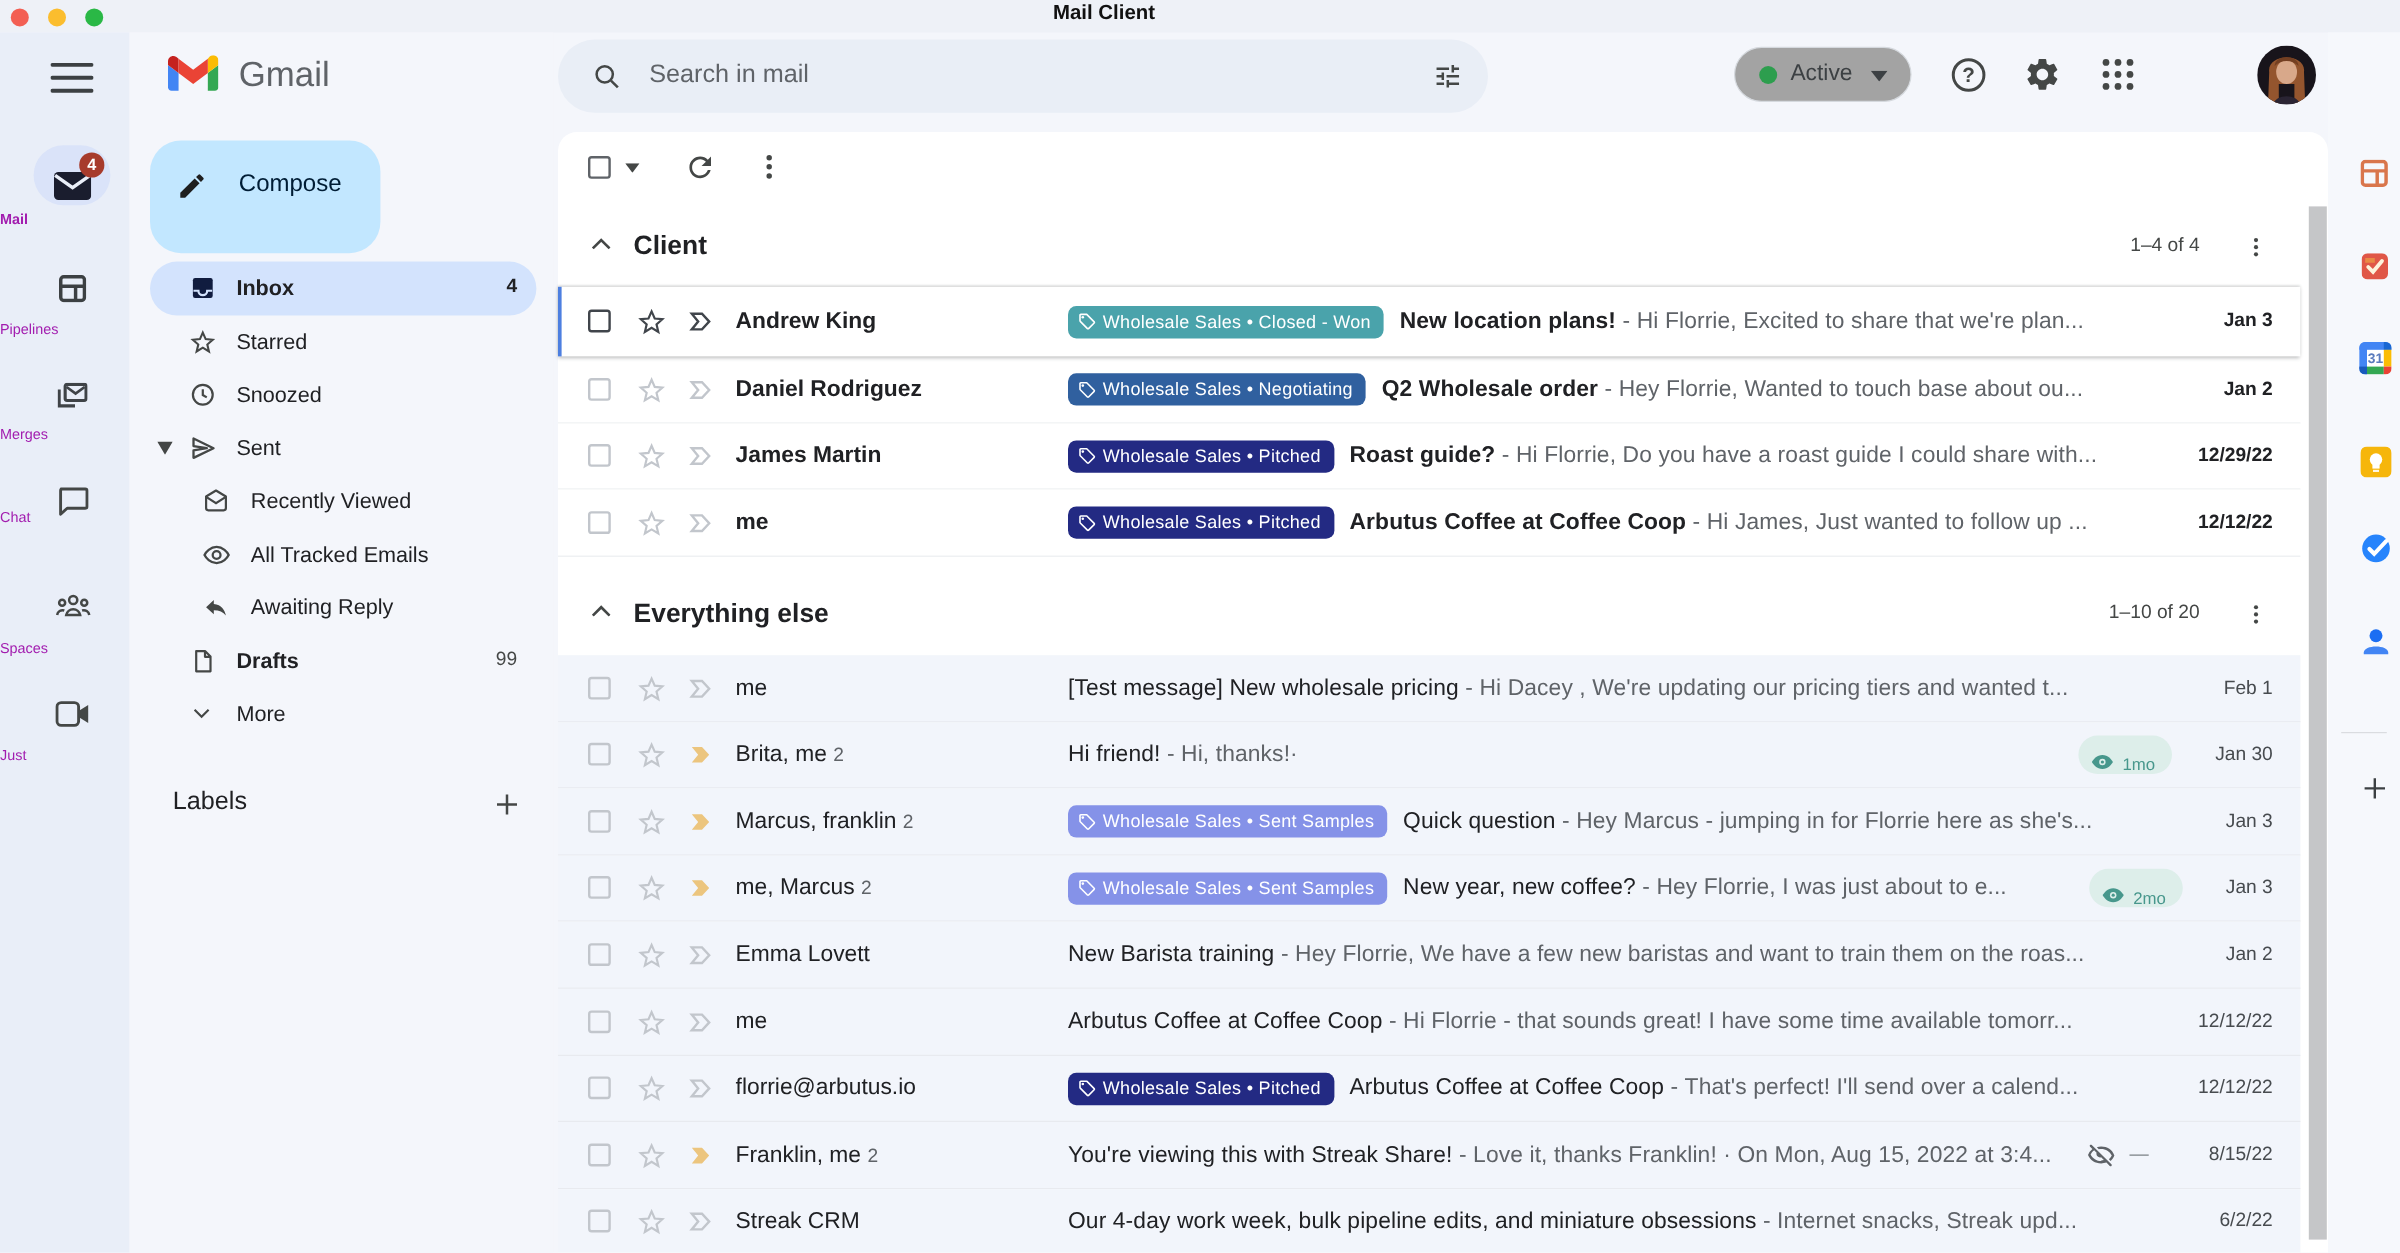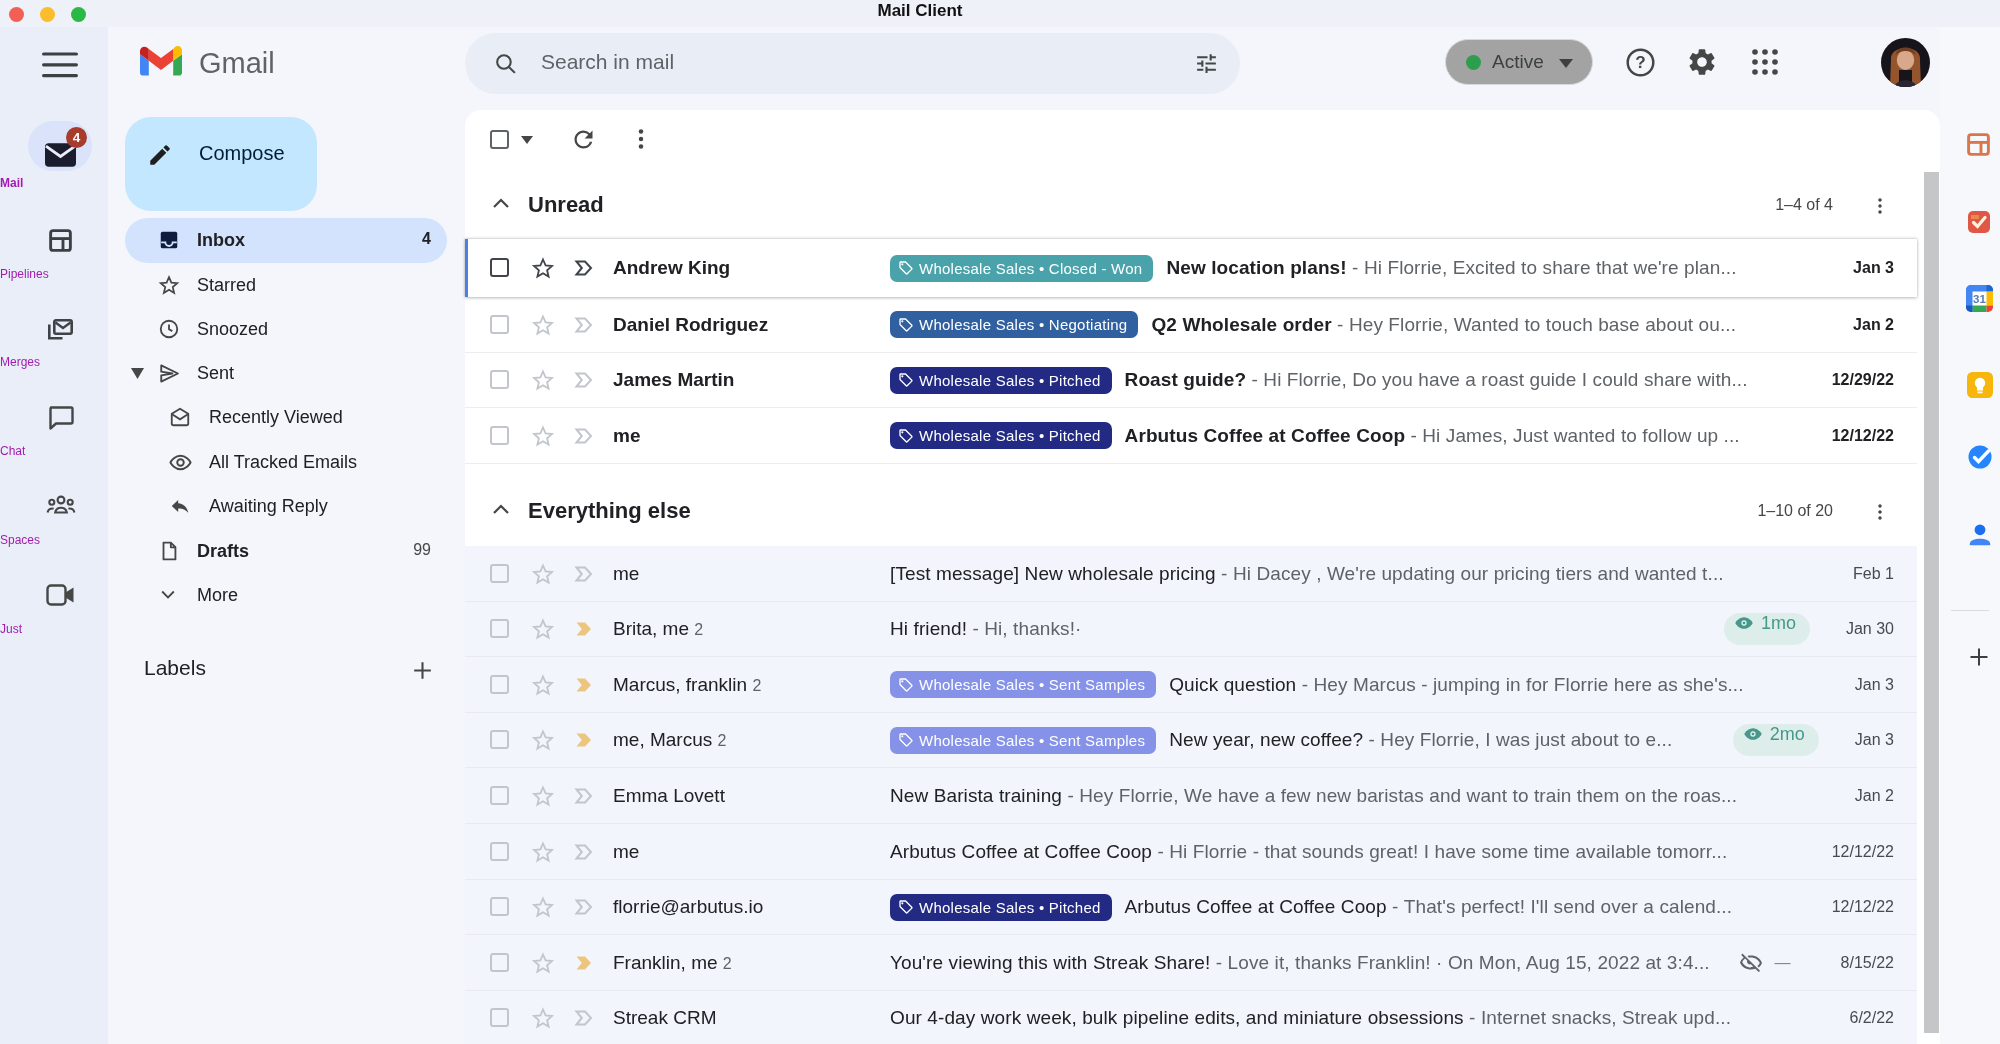--- a/index.html
+++ b/index.html
@@ -46,21 +46,21 @@
   .row .star { position:absolute; left:66px; top:50%; margin-top:-12px; }
   .row .strk { position:absolute; left:108px; top:50%; margin-top:-11px; }
   .sender { position:absolute; left:148px; top:50%; margin-top:-11px; font-size:19px; width:260px; white-space:nowrap; overflow:hidden; }
   .content { position:absolute; left:425px; right:110px; top:0; bottom:0; display:flex; align-items:center; white-space:nowrap; overflow:hidden; font-size:19px; letter-spacing:.1px; }
   .rmeta { position:absolute; right:23px; top:50%; margin-top:-16px; height:32px; font-size:16px; display:flex; align-items:center; }
   .chip { display:inline-flex; align-items:center; height:27px; border-radius:7px; padding:0 11px 0 8px; color:#fff; font-size:15px; letter-spacing:.25px; margin-right:13px; flex:none; }
   .chip svg { margin-right:5px; }
   .subj { color:#202124; }
   .prev { color:#5f6368; }
   .bold { font-weight:bold; }
-  .mopill { display:inline-flex; align-items:flex-start; height:32px; border-radius:16px; background:#ddeeea; color:#47978c; font-size:18px; font-weight:500; padding:0 14px 0 10px; margin-right:36px; }
+  .mopill { display:inline-flex; align-items:flex-end; height:32px; border-radius:16px; background:#ddeeea; color:#47978c; font-size:14px; font-weight:500; padding:0 14px 0 10px; margin-right:36px; }
   .mopill svg { margin-right:7px; }
 </style>
 </head>
 <body>
 
 <div id="titlebar">
   <div class="tl" style="left:9px;  background:#f35f53;"></div>
   <div class="tl" style="left:40px; background:#fbbd2e;"></div>
   <div class="tl" style="left:71px; background:#2ab846;"></div>
   <div id="title">Mail Client</div>
@@ -92,21 +92,21 @@
   <svg class="abs" style="left:48px; top:292px;" width="25" height="22" viewBox="0 0 25 22">
     <rect x="6.3" y="1.3" width="17.4" height="13.4" rx="1.6" fill="none" stroke="#3f4347" stroke-width="2.6"></rect>
     <path d="M7.5 3.5 L15 9 L22.5 3.5" stroke="#3f4347" stroke-width="2.3" fill="none"></path>
     <path d="M1.3 5.5 V19.2 H14.5" fill="none" stroke="#3f4347" stroke-width="2.6"></path>
   </svg>
   <div class="rail-label" style="top:328px;">Merges</div>
 
   <svg class="abs" style="left:48px; top:378px;" width="26" height="26" viewBox="0 0 26 26">
     <path d="M3 2.5 h20 a1.5 1.5 0 0 1 1.5 1.5 v13 a1.5 1.5 0 0 1 -1.5 1.5 H8 l-5.5 5 V4 a1.5 1.5 0 0 1 1.5 -1.5 z" fill="none" stroke="#444746" stroke-width="2.4" stroke-linejoin="round"></path>
   </svg>
-  <div class="rail-label" style="top:417px;">Chat</div>
+  <div class="rail-label" style="top:397px;">Chat</div>
 
   <svg class="abs" style="left:46px; top:466px;" width="30" height="26" viewBox="0 0 30 26">
     <g fill="none" stroke="#444746" stroke-width="2.1">
       <circle cx="15" cy="7" r="3.4"></circle>
       <path d="M9.2 19.5 a5.9 5.9 0 0 1 11.6 0 z"></path>
       <circle cx="5.8" cy="9.3" r="2.5"></circle>
       <path d="M1.6 19.5 a4.6 4.6 0 0 1 6 -3.8"></path>
       <circle cx="24.2" cy="9.3" r="2.5"></circle>
       <path d="M28.4 19.5 a4.6 4.6 0 0 0 -6 -3.8"></path>
     </g>
@@ -274,21 +274,21 @@
         <circle cx="12" cy="12" r="2.1"></circle>
         <circle cx="12" cy="19" r="2.1"></circle>
       </g>
     </svg>
 </div>
 
 <div class="sechead" style="top:178px;">
   <svg class="abs" style="left:28px; top:20px;" width="16" height="10" viewBox="0 0 16 10">
       <path d="M1 9 L8 2 L15 9" fill="none" stroke="#444746" stroke-width="2.2"></path>
     </svg>
-  <span class="name">Unread</span>
+  <span class="name">Client</span>
   <span class="meta">1–4 of 4</span>
   <svg class="abs" style="left:1404px; top:17px;" width="22" height="22" viewBox="0 0 24 24">
       <g fill="#444746">
         <circle cx="12" cy="5.5" r="1.9"></circle>
         <circle cx="12" cy="12" r="1.9"></circle>
         <circle cx="12" cy="18.5" r="1.9"></circle>
       </g>
     </svg>
 </div>
 

